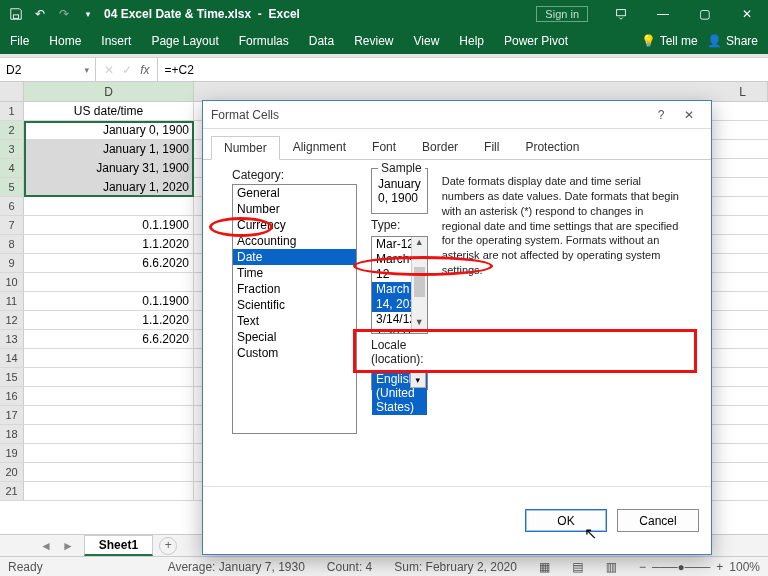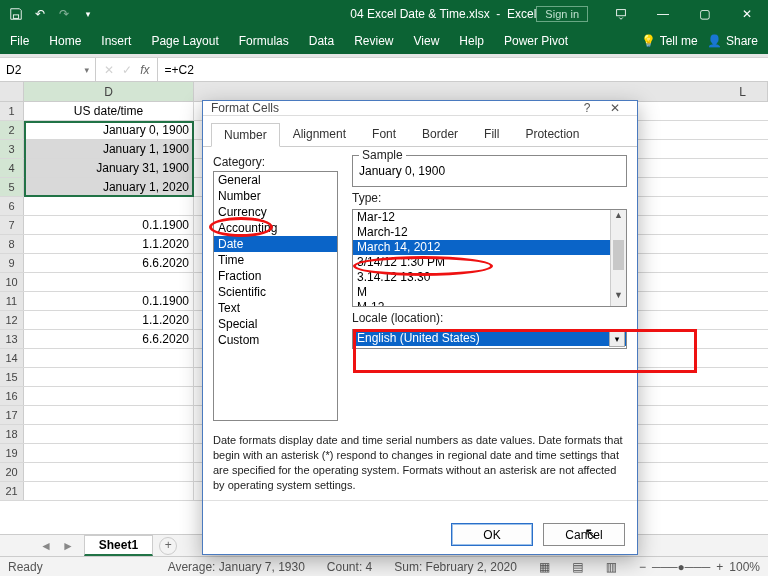--- a/index.html
+++ b/index.html
@@ -2,21 +2,21 @@
 <html><head>
 <meta charset="utf-8">
 <style>
 * { box-sizing: border-box; margin: 0; padding: 0; font-family: "Segoe UI", sans-serif; font-size: 12px; }
 body { background: #fff; width: 768px; height: 576px; overflow: hidden; position: relative; }
 
 
 .titlebar { height: 28px; background: #0c6334; color: #fff; display: flex; align-items: center; }
 .titlebar .qat { display: flex; gap: 8px; padding: 0 8px; align-items: center; }
 .titlebar .qat span { width: 16px; height: 16px; display: inline-flex; align-items: center; justify-content: center; }
-.titlebar .title { flex: 1; text-align: right; font-size: 12px; }
+.titlebar .title { flex: 1; text-align: left; font-size: 12px; font-weight: bold; }
 .titlebar .signin { border: 1px solid #69a784; padding: 1px 8px; margin-right: 12px; color: #bfe0ce; font-size: 11px; }
 .titlebar .winctrl { display: flex; }
 .titlebar .winctrl span { width: 42px; height: 28px; display: inline-flex; align-items: center; justify-content: center; }
 
 
 .ribbon { height: 26px; background: #0c6334; display: flex; color: #fff; align-items: center; }
 .ribbon .tab { padding: 0 10px; height: 100%; display: flex; align-items: center; font-size: 12px; }
 .ribbon .spacer { flex: 1; }
 .ribbon .right { display: flex; align-items: center; gap: 10px; padding-right: 10px; }
 
@@ -49,28 +49,28 @@
 
 .sheettabs { height: 22px; background: #f3f3f3; border-top: 1px solid #ccc; display: flex; align-items: center; padding-left: 40px; gap: 0; }
 .sheettabs .navtri { color: #888; margin-right: 10px; }
 .sheettabs .tab { padding: 2px 14px; background: #fff; border: 1px solid #ccc; border-bottom: 2px solid #217346; font-size: 12px; font-weight: bold; }
 .sheettabs .plus { margin-left: 6px; width: 18px; height: 18px; border: 1px solid #ccc; border-radius: 50%; text-align: center; line-height: 15px; color: #666; }
 .statusbar { height: 20px; background: #f3f3f3; border-top: 1px solid #ccc; display: flex; align-items: center; font-size: 11px; color: #555; padding: 0 8px; gap: 22px; }
 .statusbar .spacer { flex: 1; }
 .statusbar .zoom { display: flex; align-items: center; gap: 6px; }
 
 
-.dialog { position: absolute; left: 202px; top: 100px; width: 436px; height: 455px; background: #fff; border: 1px solid #4a7abf; box-shadow: 0 6px 20px rgba(0,0,0,0.3); display: flex; flex-direction: column; }
+.dialog { position: absolute; left: 202px; top: 100px; width: 510px; height: 455px; background: #fff; border: 1px solid #4a7abf; box-shadow: 0 6px 20px rgba(0,0,0,0.3); display: flex; flex-direction: column; }
 .dlg-title { height: 28px; background: #fff; border-bottom: 1px solid #ddd; display: flex; align-items: center; padding: 0 8px; color: #444; }
 .dlg-title .t { flex: 1; font-size: 12px; }
 .dlg-title .hc { width: 28px; text-align: center; color: #555; }
 .dlg-tabs { display: flex; border-bottom: 1px solid #ccc; padding: 6px 8px 0 8px; gap: 0; }
 .dlg-tabs .dt { padding: 4px 12px; border: 1px solid transparent; font-size: 12px; color: #333; }
 .dlg-tabs .dt.active { border: 1px solid #ccc; border-bottom: 1px solid #fff; background: #fff; position: relative; top: 1px; }
-.dlg-body { flex: 1; padding: 8px 10px; display: flex; flex-direction: column; gap: 6px; }
+.dlg-body { flex: 1; padding: 8px 29px; display: flex; gap: 14px; }
 .dlg-row1 { display: flex; gap: 14px; }
 .catcol { width: 125px; }
 .label { font-size: 12px; color: #222; }
 .catlist { border: 1px solid #888; height: 250px; margin-top: 2px; background: #fff; }
 .catlist div { padding: 1px 4px; font-size: 12px; }
 .catlist .sel { background: #0a64c8; color: #fff; }
 .rightcol { flex: 1; display: flex; flex-direction: column; gap: 4px; }
 .typelist { border: 1px solid #888; height: 98px; background: #fff; position: relative; overflow: hidden; }
 .typelist .scrollbar { position: absolute; right: 0; top: 0; bottom: 0; width: 16px; background: #f0f0f0; border-left: 1px solid #ccc; }
 .typelist .scrollbar .th { position: absolute; left: 2px; right: 2px; top: 30px; height: 30px; background: #c8c8c8; }

